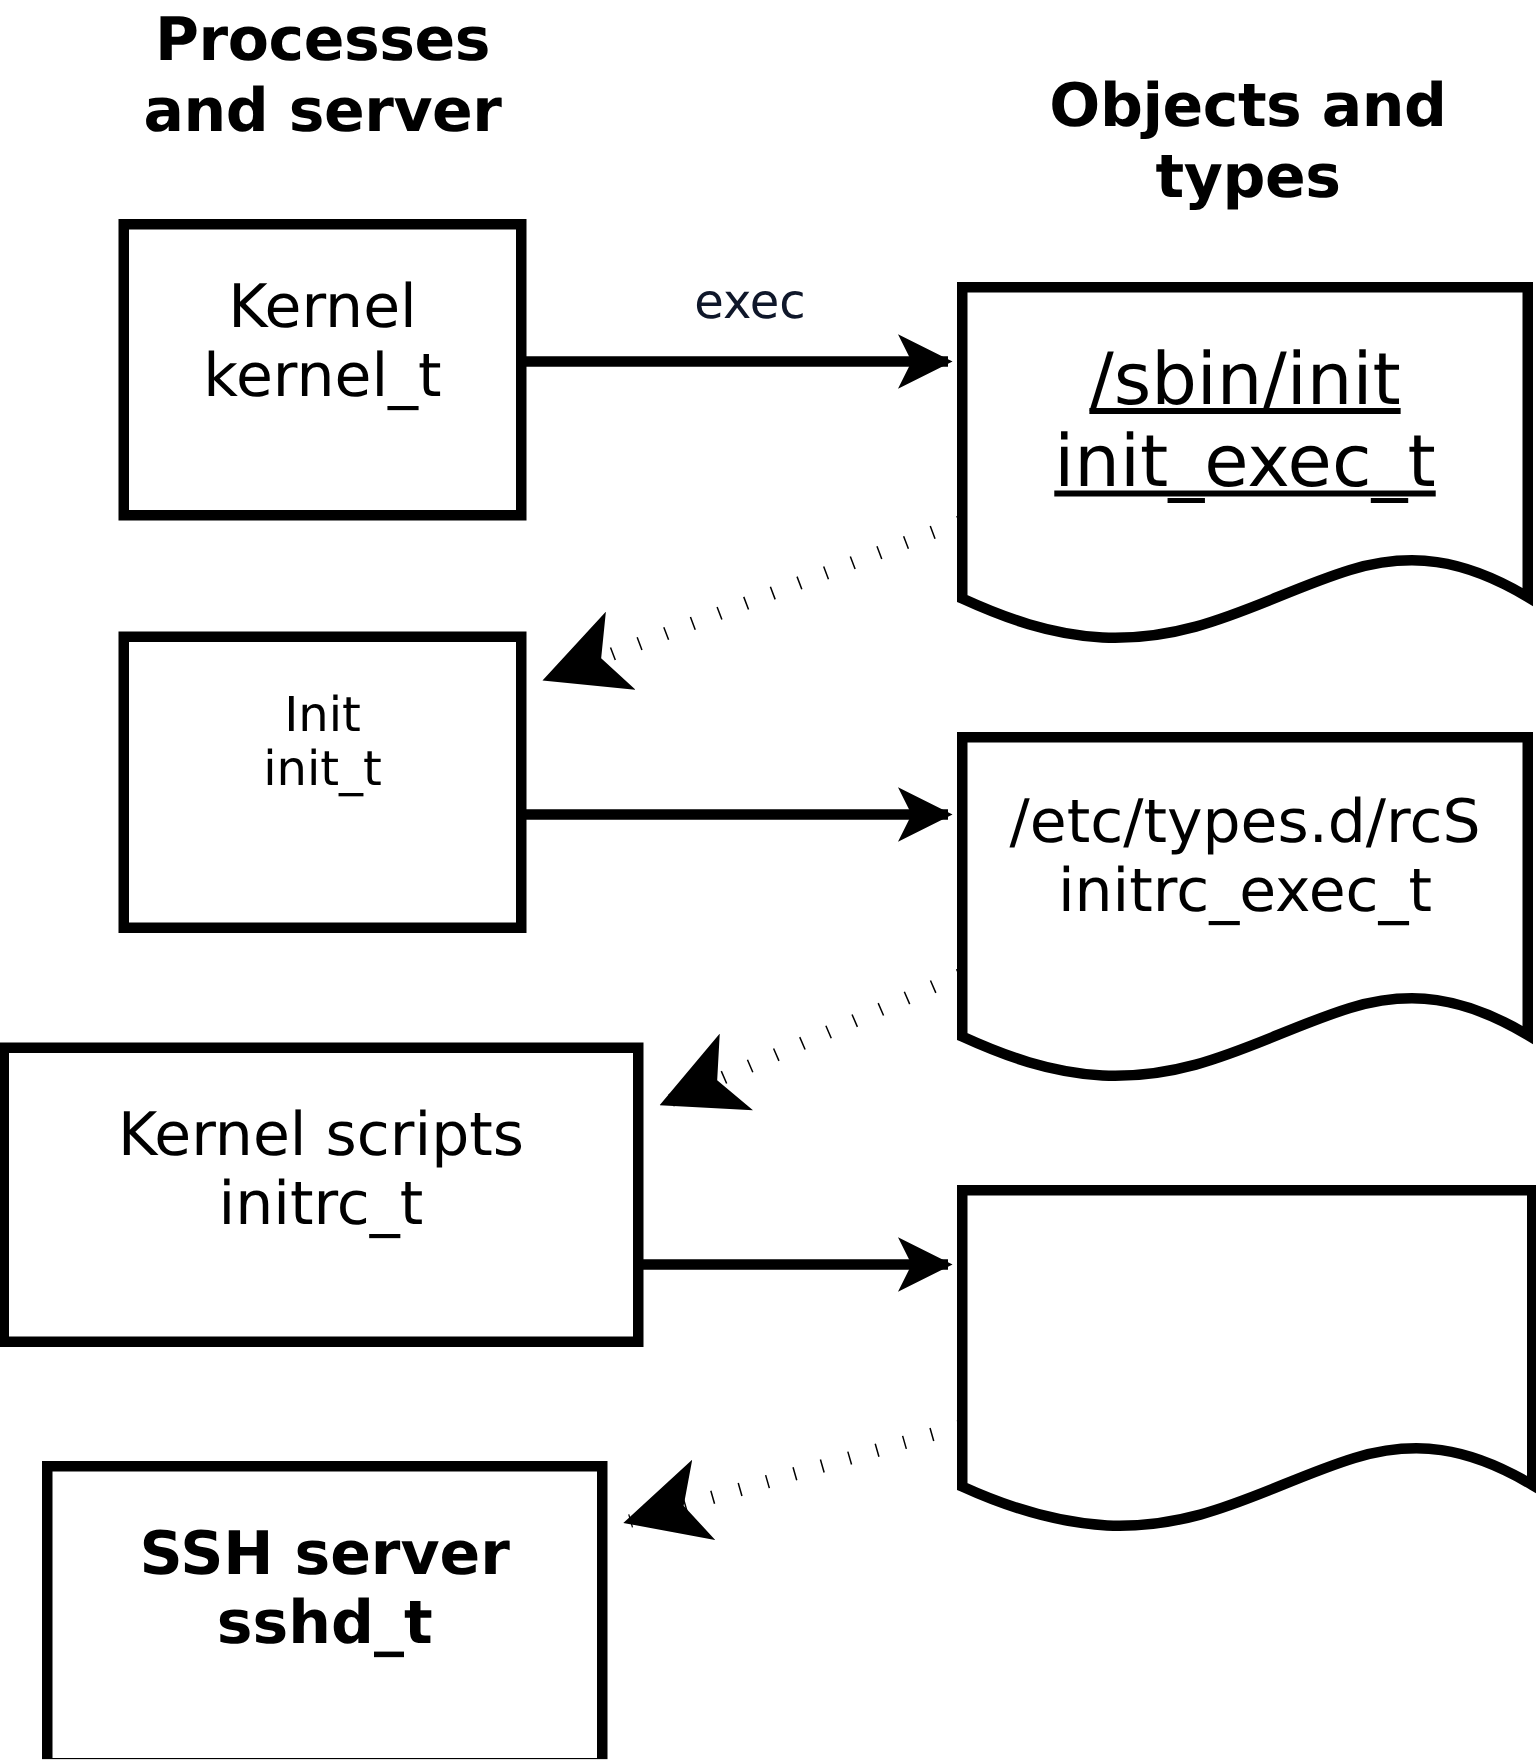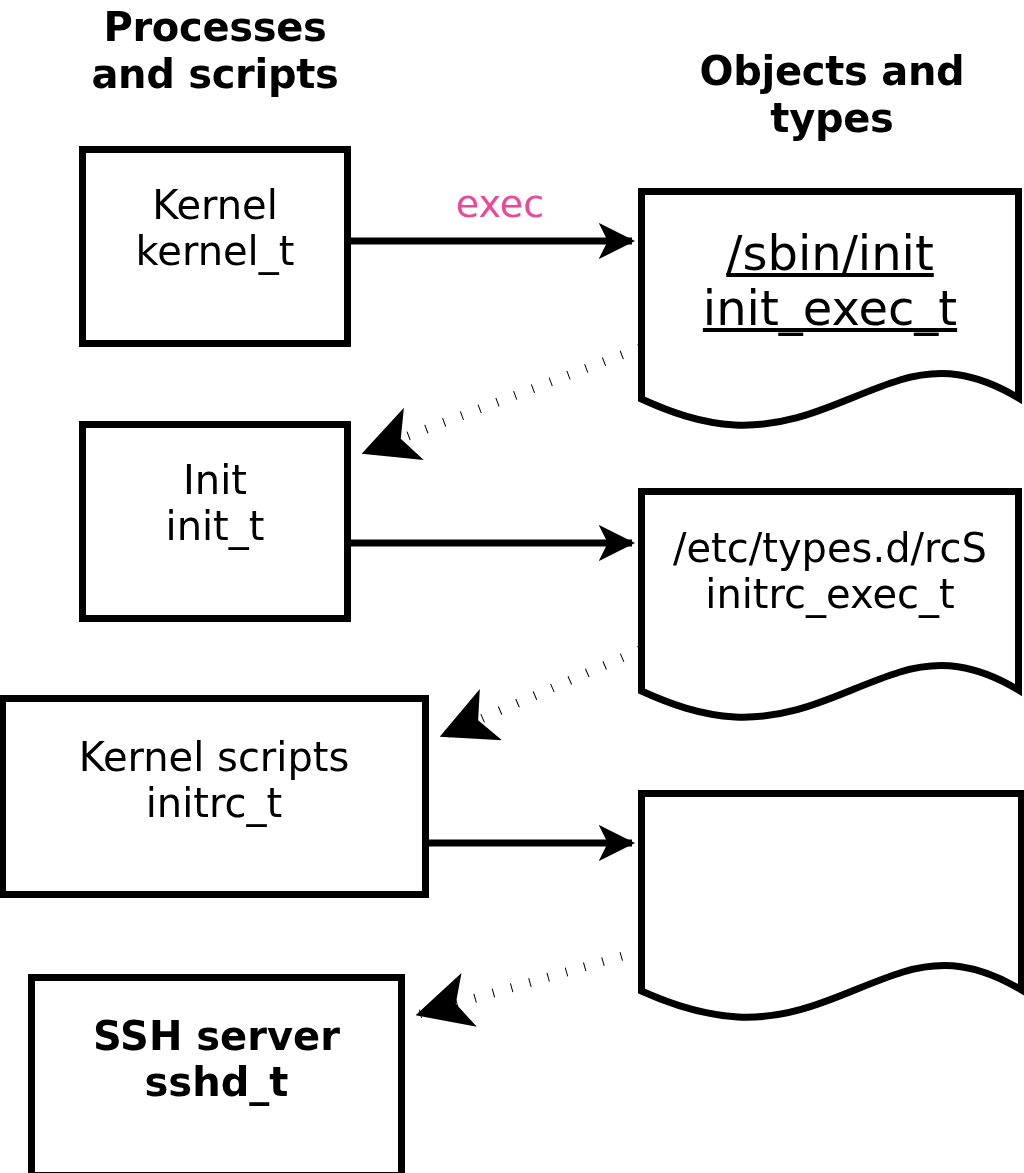--- a/index.html
+++ b/index.html
@@ -44,37 +44,37 @@
     font-weight: normal;
     color: #000000;
     text-align: center;
     line-height: 1.14;
     white-space: pre;
     pointer-events: none;
   }
   .edge-label {
     position: absolute;
     font-family: "DejaVu Sans", sans-serif;
-    font-size: 38px;
-    color: #ec4899;
+    font-size: 32px;
+    color: #0f172a;
     text-align: center;
     white-space: pre;
   }
   .hit {
     position: absolute;
     background: transparent;
   }
 </style>
 </head>
 <body>
 
 <div id="stage">
 
   <div class="col-title" id="title-left">Processes
-and scripts</div>
+and server</div>
   <div class="col-title" id="title-right">Objects and
 types</div>
 
   <svg class="layer" viewBox="0 0 1024 1173" xmlns="http://www.w3.org/2000/svg">
 
     <defs>
       <marker id="arrowSolid" viewBox="0 0 12 12" refX="11" refY="6" markerWidth="5.2" markerHeight="5.2" orient="auto-start-reverse" markerUnits="strokeWidth">
         <path d="M 0 0 L 12 6 L 0 12 L 3 6 z" fill="#000"></path>
       </marker>
       <marker id="arrowDotted" viewBox="0 0 12 12" refX="11" refY="6" markerWidth="6.2" markerHeight="6.2" orient="auto-start-reverse" markerUnits="strokeWidth">
@@ -117,21 +117,21 @@
     <line x1="640" y1="348" x2="366" y2="452" stroke="#000000" stroke-width="9" stroke-linecap="butt" stroke-dasharray="1 18" marker-end="url(#arrowDotted)"></line>
 
     <line x1="640" y1="650" x2="444" y2="735" stroke="#000000" stroke-width="9" stroke-linecap="butt" stroke-dasharray="1 18" marker-end="url(#arrowDotted)"></line>
 
     <line x1="640" y1="951" x2="420" y2="1014" stroke="#000000" stroke-width="9" stroke-linecap="butt" stroke-dasharray="1 18" marker-end="url(#arrowDotted)"></line>
   </svg>
 
   <div class="node-label" style="left:83px; top:183px; width:264px; font-size:40px;">Kernel
 kernel_t</div>
 
-  <div class="node-label" style="left:83px; top:458px; width:264px; font-size:40px;">Init
+  <div class="node-label" style="left:83px; top:458px; width:264px; font-size:32px;">Init
 init_t</div>
 
   <div class="node-label" style="left:3px; top:735px; width:422px; font-size:40px;">Kernel scripts
 initrc_t</div>
 
   <div class="node-label" style="left:32px; top:1014px; width:369px; font-size:40px;font-weight:bold;">SSH server
 sshd_t</div>
 
   <div class="node-label" style="left:642px; top:226px; width:376px; font-size:48px;text-decoration:underline;">/sbin/init
 init_exec_t</div>

